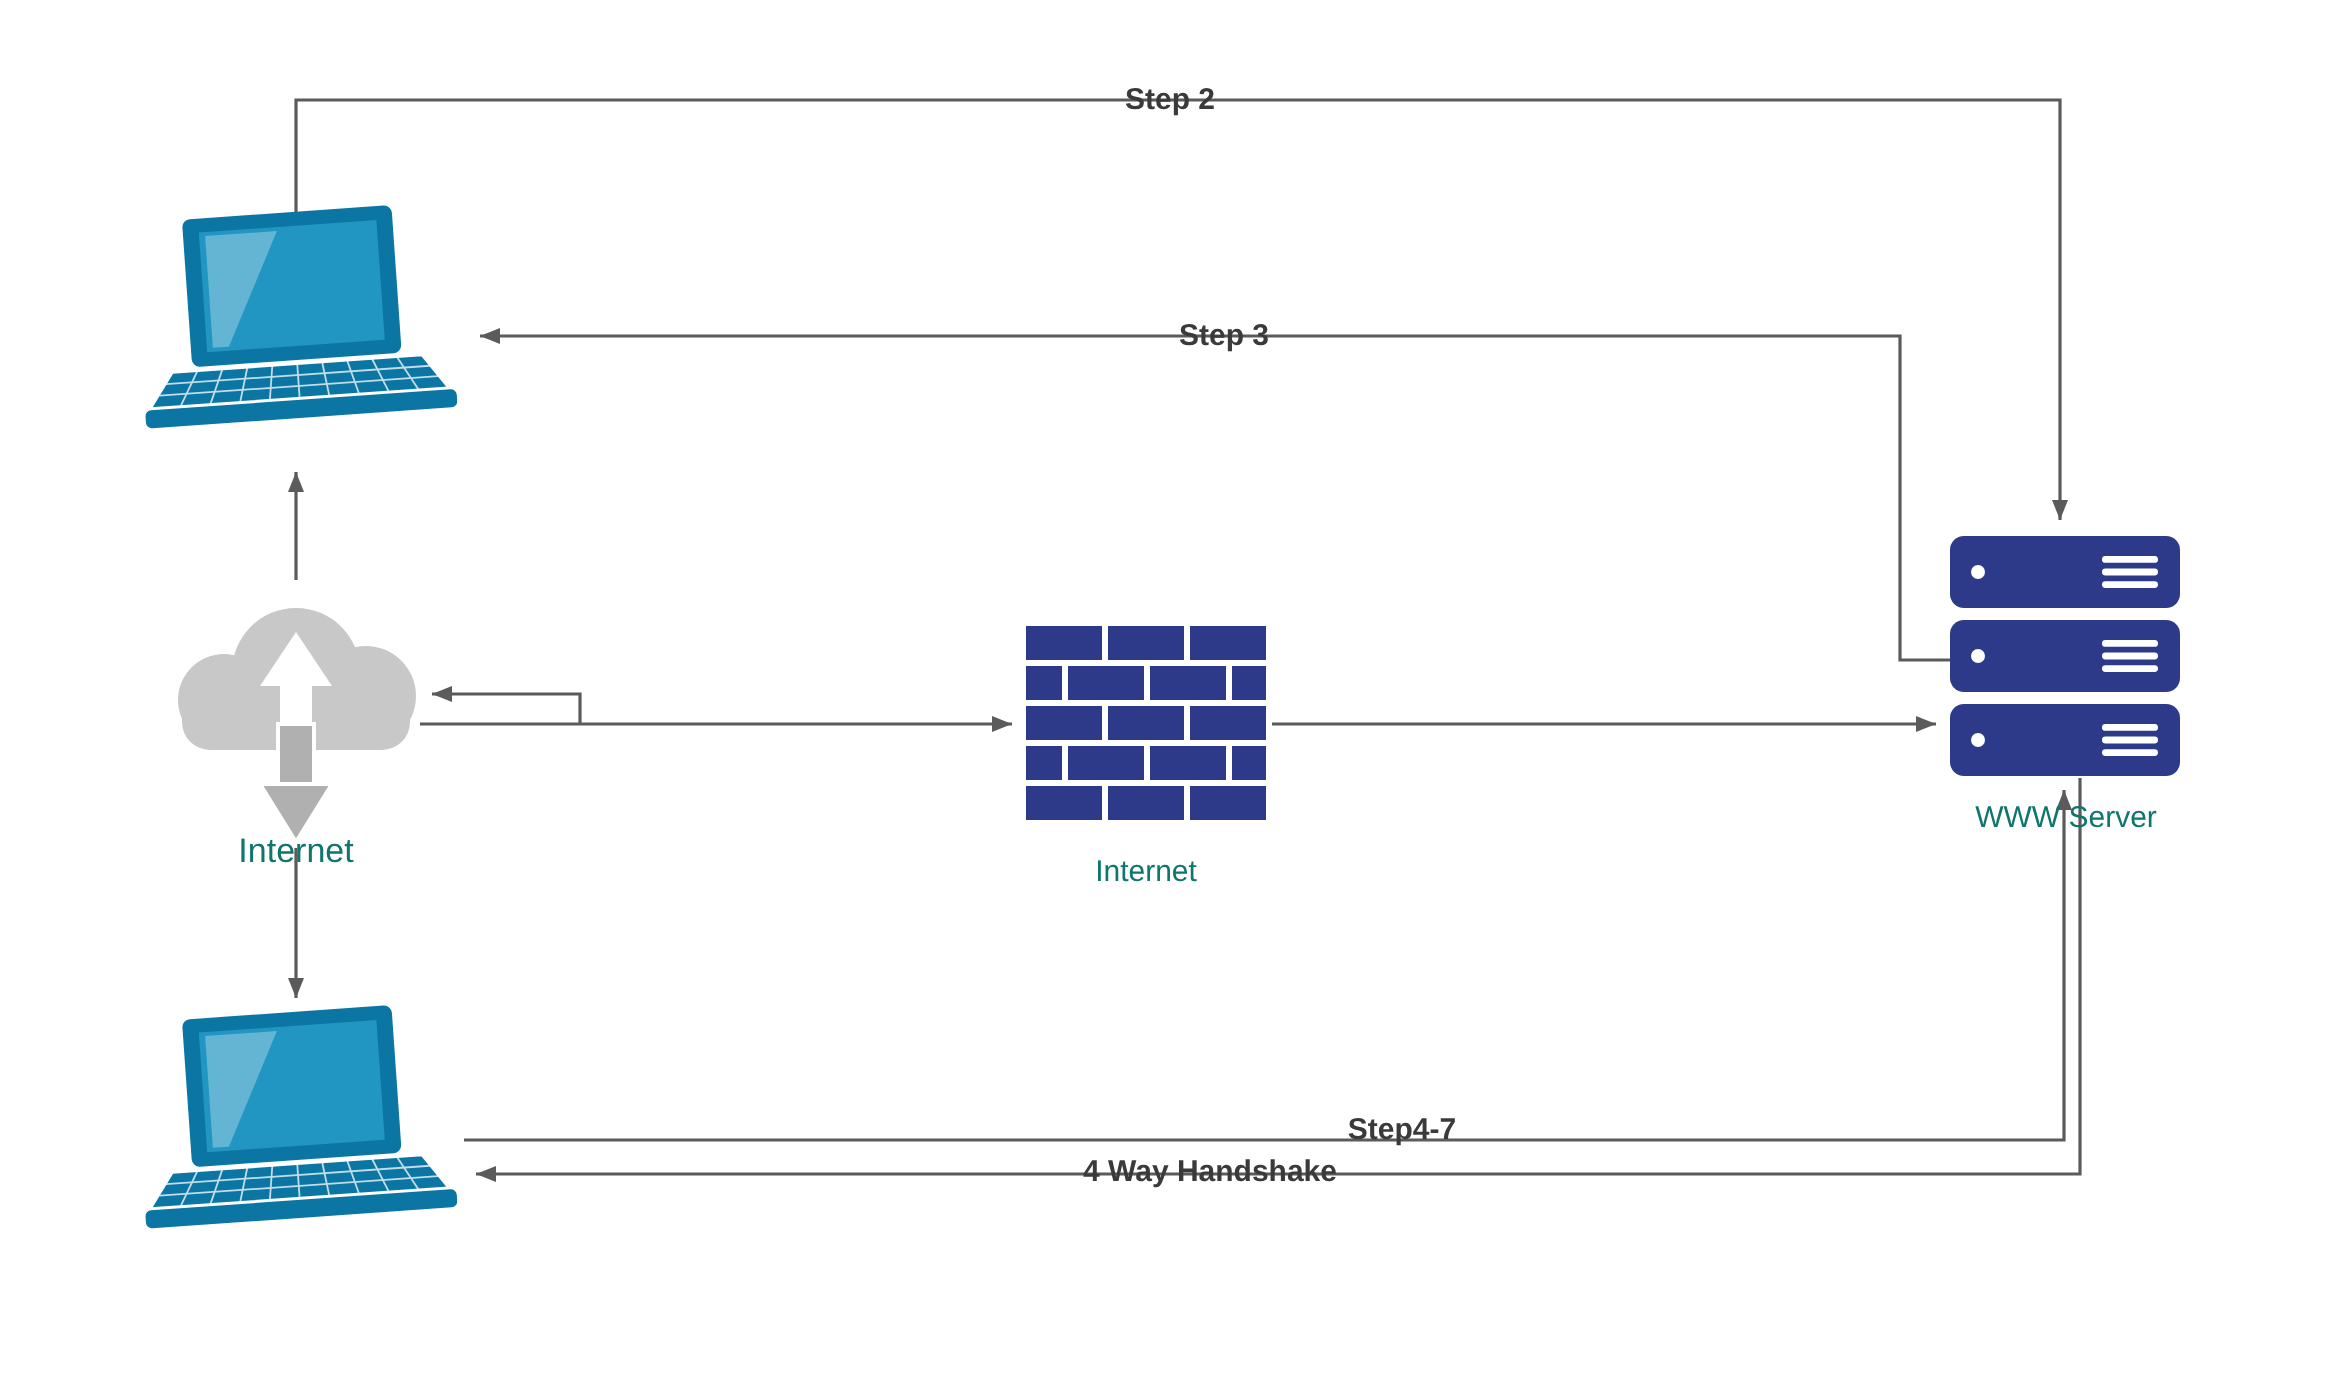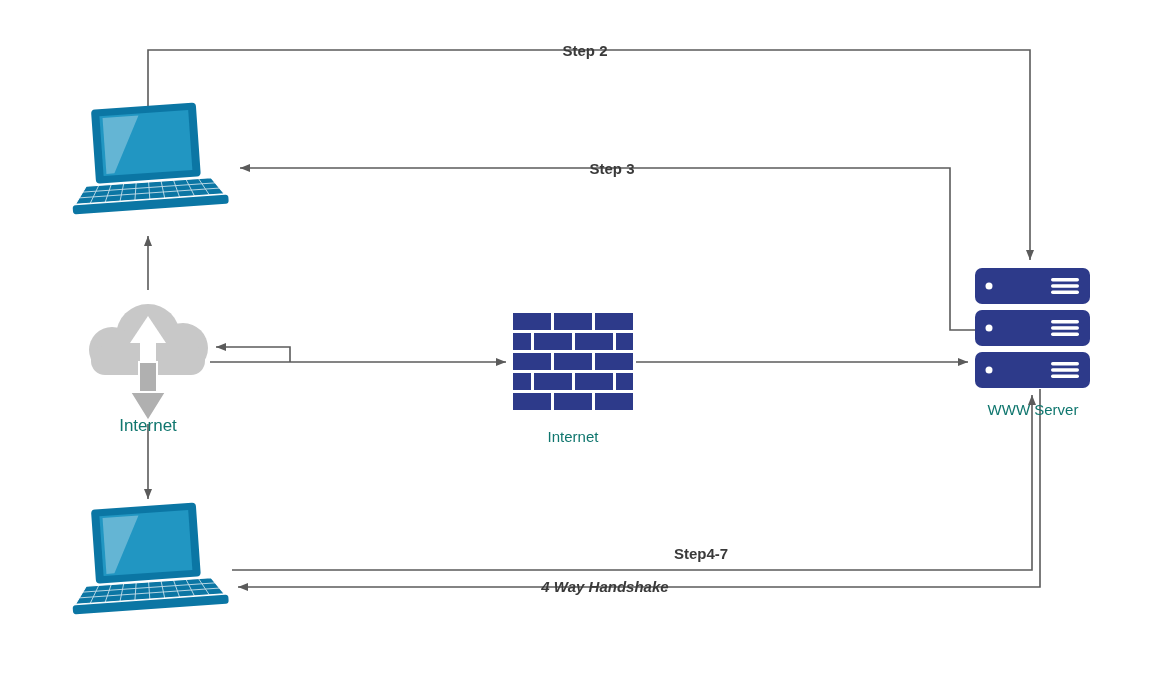--- a/index.html
+++ b/index.html
@@ -170,23 +170,23 @@
         <rect x="76" y="16.3" width="28" height="3.4" rx="1.7" fill="#ffffff"></rect>
         <rect x="76" y="22.6" width="28" height="3.4" rx="1.7" fill="#ffffff"></rect>
       </g>
     </g>
   </svg>
 
   <div class="lbl step" style="left:585px; top:50px;">Step 2</div>
 
   <div class="lbl step" style="left:612px; top:168px;">Step 3</div>
 
-  <div class="lbl step" style="left:701px; top:553px;">Step4-7</div>
+  <div class="lbl step" style="left:701px; top:565px;">Step4-7</div>
 
-  <div class="lbl step" style="left:605px; top:586px;font-style:italic;">4 Way Handshake</div>
+  <div class="lbl step" style="left:605px; top:586px;">4 Way Handshake</div>
 
   <div class="lbl node" style="left:148px; top:426px; font-size:17px;">Internet</div>
 
   <div class="lbl node" style="left:573px; top:436px; font-size:15px;">Internet</div>
 
   <div class="lbl node" style="left:1033px; top:409px; font-size:15px;">WWW Server</div>
 
 </div>
 
 </body></html>

